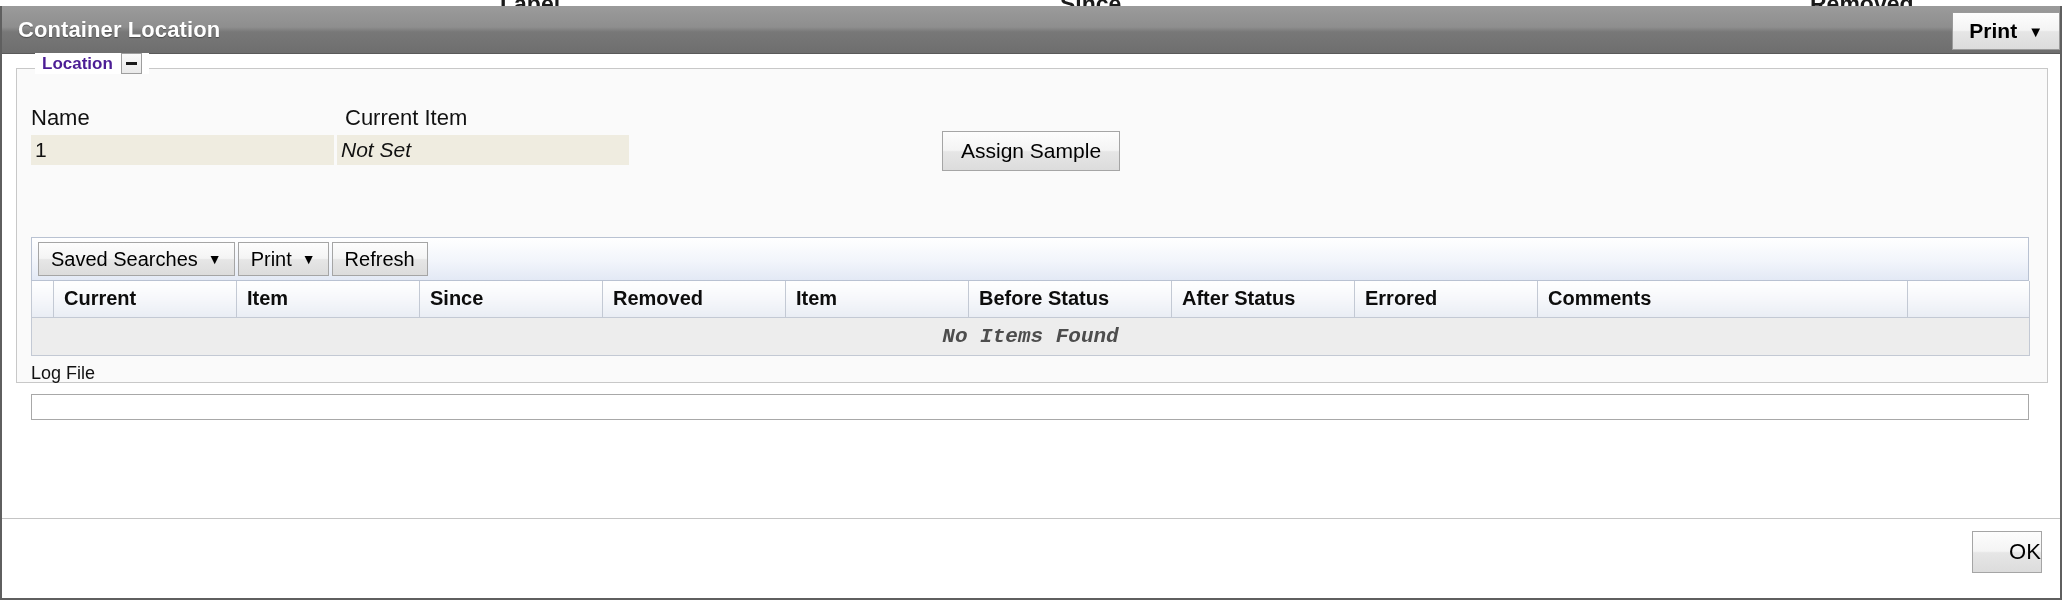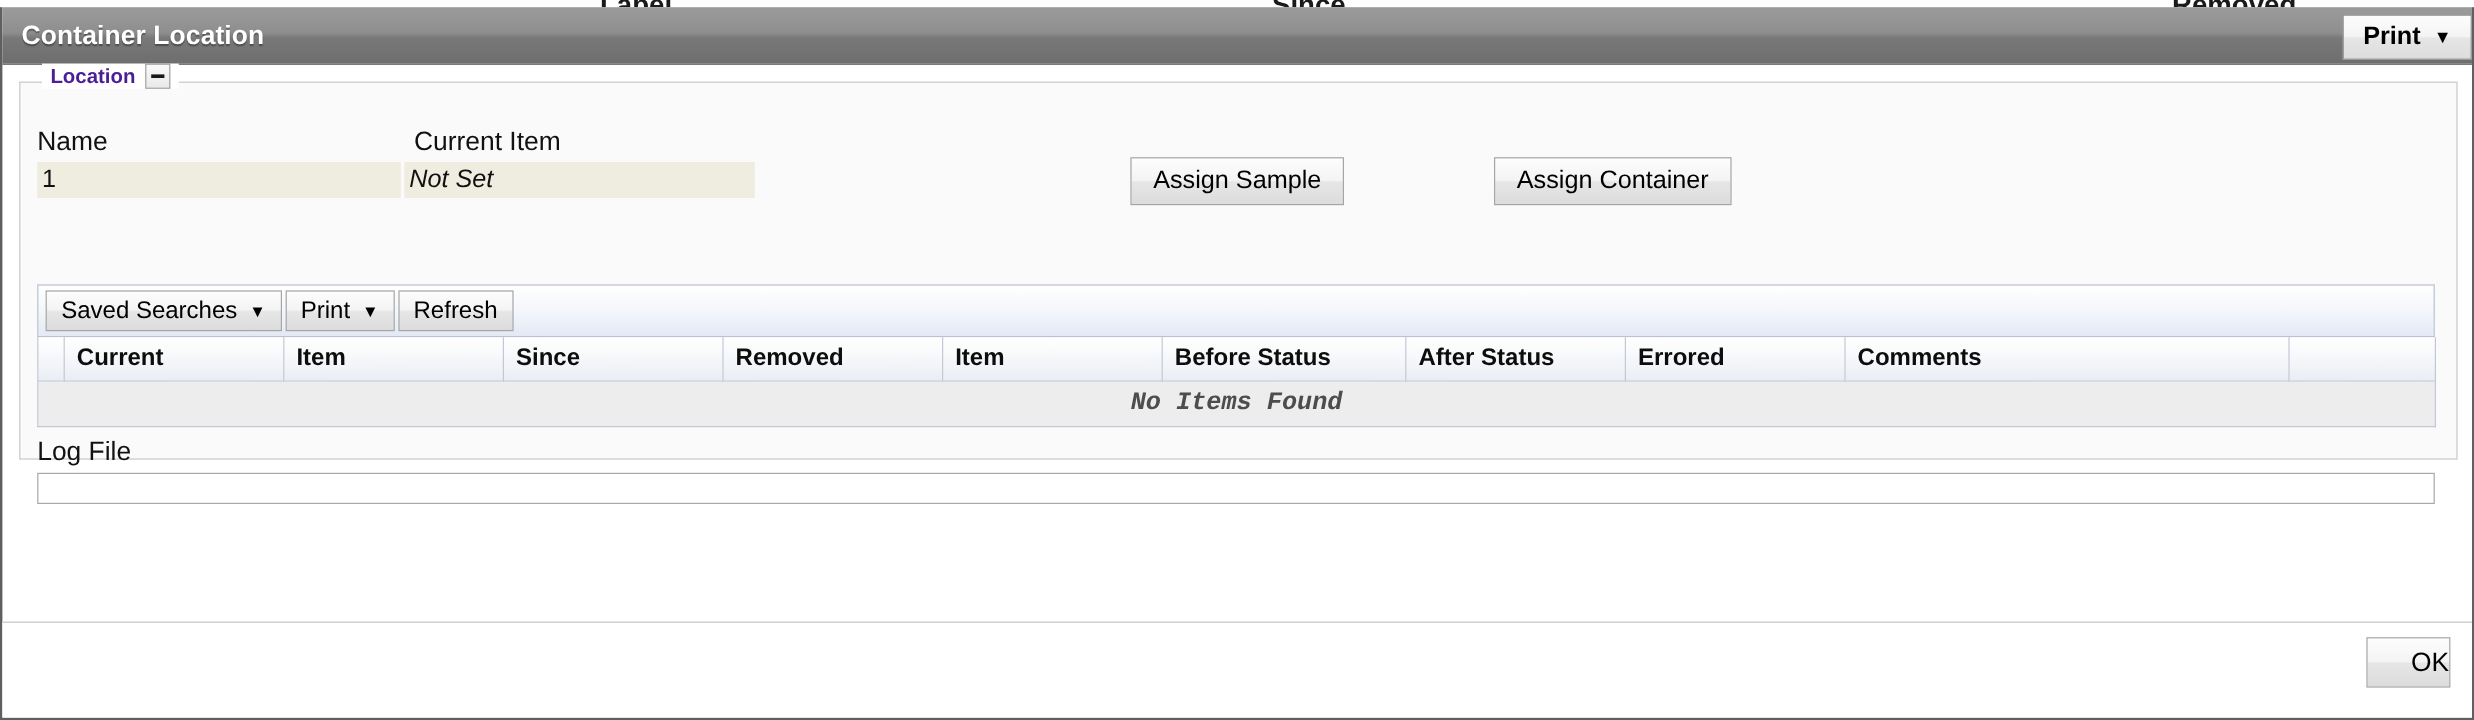--- a/index.html
+++ b/index.html
@@ -196,21 +196,21 @@
     font-weight: bold;
     color: #4d4d4d;
     height: 38px;
     font-family: Liberation Mono, monospace;
   }
 
   
   #logfile-label {
     position: absolute;
     left: 14px; top: 294px;
-    font-size: 22px;
+    font-size: 18px;
     color: #111111;
   }
   #logfile-input {
     position: absolute;
     left: 14px; top: 325px;
     width: 1998px; height: 26px;
     border: 1px solid #a8a8a8;
     background: #ffffff;
     font-size: 18px;
     padding: 0 5px;
@@ -265,23 +265,20 @@
     </div>
 
     <div class="field-label" style="left:14px; top:36px;">Name</div>
     <div class="field-value" style="left:14px; top:66px; width:303px;">1</div>
 
     <div class="field-label" style="left:328px; top:36px;">Current Item</div>
     <div class="field-value italic" style="left:320px; top:66px; width:292px;">Not Set</div>
 
     <button class="btn btn-assign" style="left:925px; top:62px;">
       <span>Assign Sample</span>
-    </button>
-    <button class="btn btn-assign" style="left:1228px; top:62px;">
-      <span>Assign Container</span>
     </button>
 
     <div id="inner-toolbar">
       <button class="btn btn-tool">
         <span>Saved Searches</span>
         <span class="caret">▼</span>
       </button>
       <button class="btn btn-tool">
         <span>Print</span>
         <span class="caret">▼</span>

